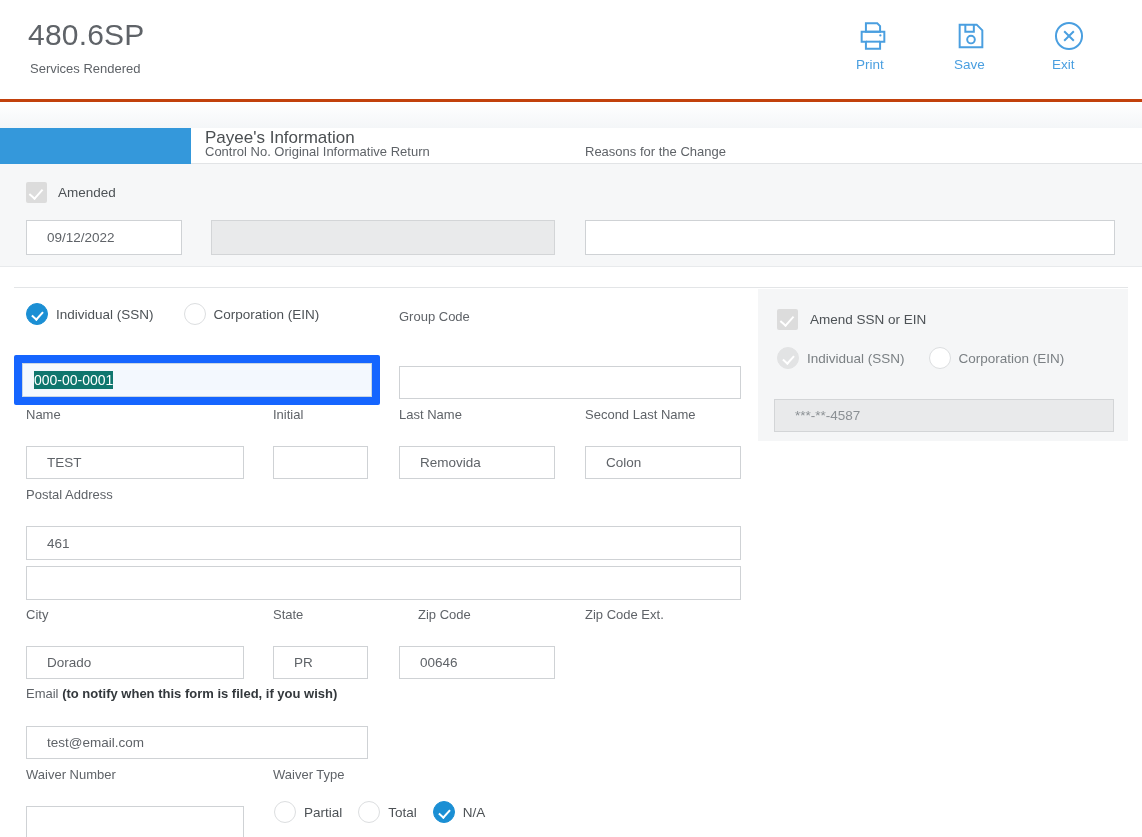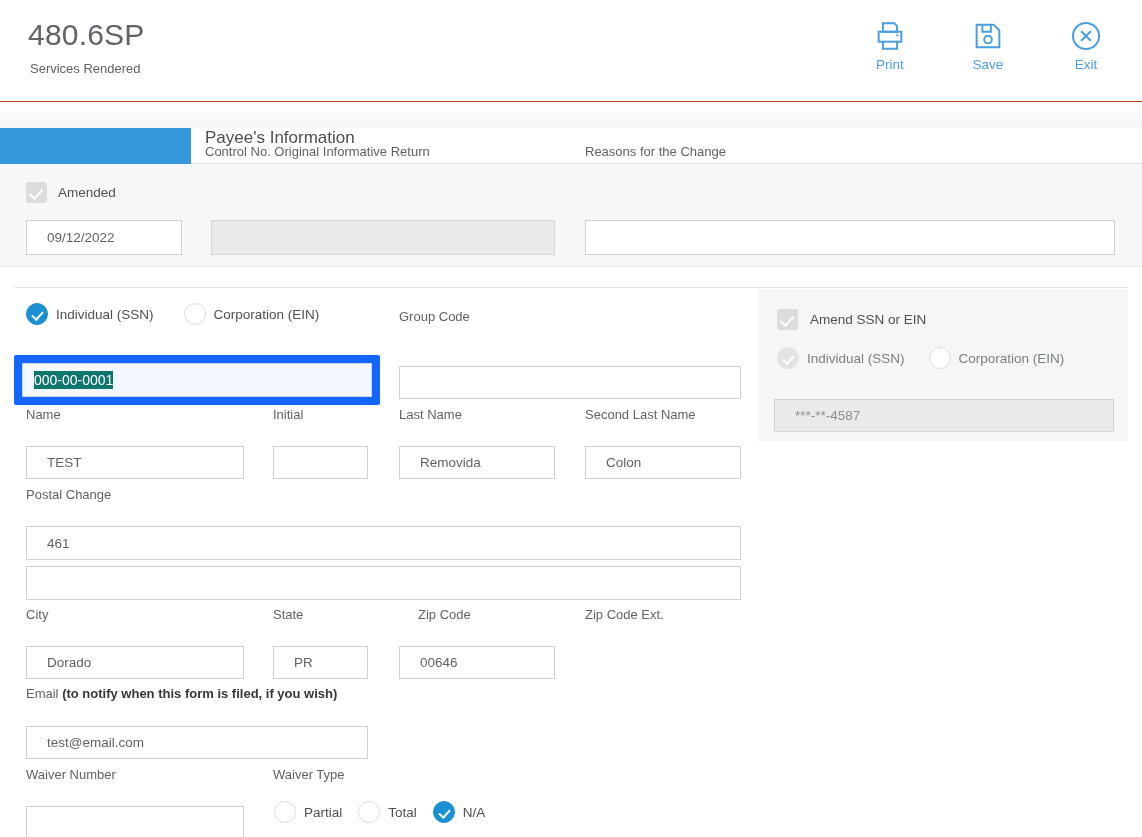--- a/index.html
+++ b/index.html
@@ -23,21 +23,21 @@
     background: #ffffff;
     overflow: hidden;
   }
 
   
   .topbar {
     position: absolute;
     left: 0; top: 0;
     width: 1142px; height: 102px;
     background: #ffffff;
-    border-bottom: 1px solid #c2410c;
+    border-bottom: 3px solid #c2410c;
     box-sizing: border-box;
   }
   .form-id {
     position: absolute;
     left: 28px; top: 20px;
     font-size: 30px;
     font-weight: 300;
     color: #5f6368;
     letter-spacing: 0.2px;
     line-height: 1;
@@ -51,21 +51,20 @@
   }
   .actions {
     position: absolute;
     right: 22px; top: 17px;
     display: flex;
     gap: 30px;
     align-items: flex-start;
   }
   .action {
     width: 68px;
-    text-align: center;
     cursor: pointer;
     user-select: none;
   }
   .action .glyph {
     display: block;
     height: 36px;
     line-height: 36px;
   }
   .action .glyph svg { vertical-align: middle; }
   .action .lbl {
@@ -373,21 +372,21 @@
   <div class="lab" style="left:26px; top:407px;">Name</div>
   <div class="lab" style="left:273px; top:407px;">Initial</div>
   <div class="lab" style="left:399px; top:407px;">Last Name</div>
   <div class="lab" style="left:585px; top:407px;">Second Last Name</div>
 
   <input class="fld" style="left: 26px; top: 446px; width: 218px; height: 33px;" value="TEST">
   <input class="fld" style="left: 273px; top: 446px; width: 95px; height: 33px;" value="">
   <input class="fld" style="left: 399px; top: 446px; width: 156px; height: 33px;" value="Removida">
   <input class="fld" style="left: 585px; top: 446px; width: 156px; height: 33px;" value="Colon">
 
-  <div class="lab" style="left:26px; top:487px;">Postal Change</div>
+  <div class="lab" style="left:26px; top:487px;">Postal Address</div>
   <input class="fld" style="left: 26px; top: 526px; width: 715px; height: 34px;" value="461">
   <input class="fld" style="left: 26px; top: 566px; width: 715px; height: 34px;" value="">
 
   <div class="lab" style="left:26px; top:607px;">City</div>
   <div class="lab" style="left:273px; top:607px;">State</div>
   <div class="lab" style="left:418px; top:607px;">Zip Code</div>
   <div class="lab" style="left:585px; top:607px;">Zip Code Ext.</div>
 
   <input class="fld" style="left: 26px; top: 646px; width: 218px; height: 33px;" value="Dorado">
   <input class="fld" style="left: 273px; top: 646px; width: 95px; height: 33px;" value="PR">

